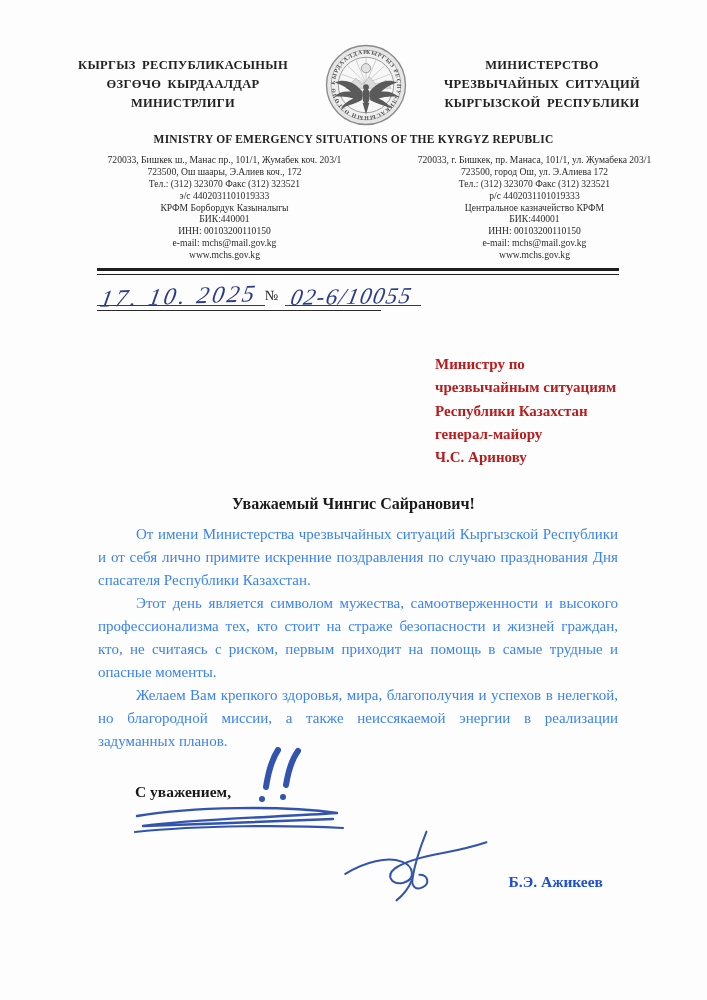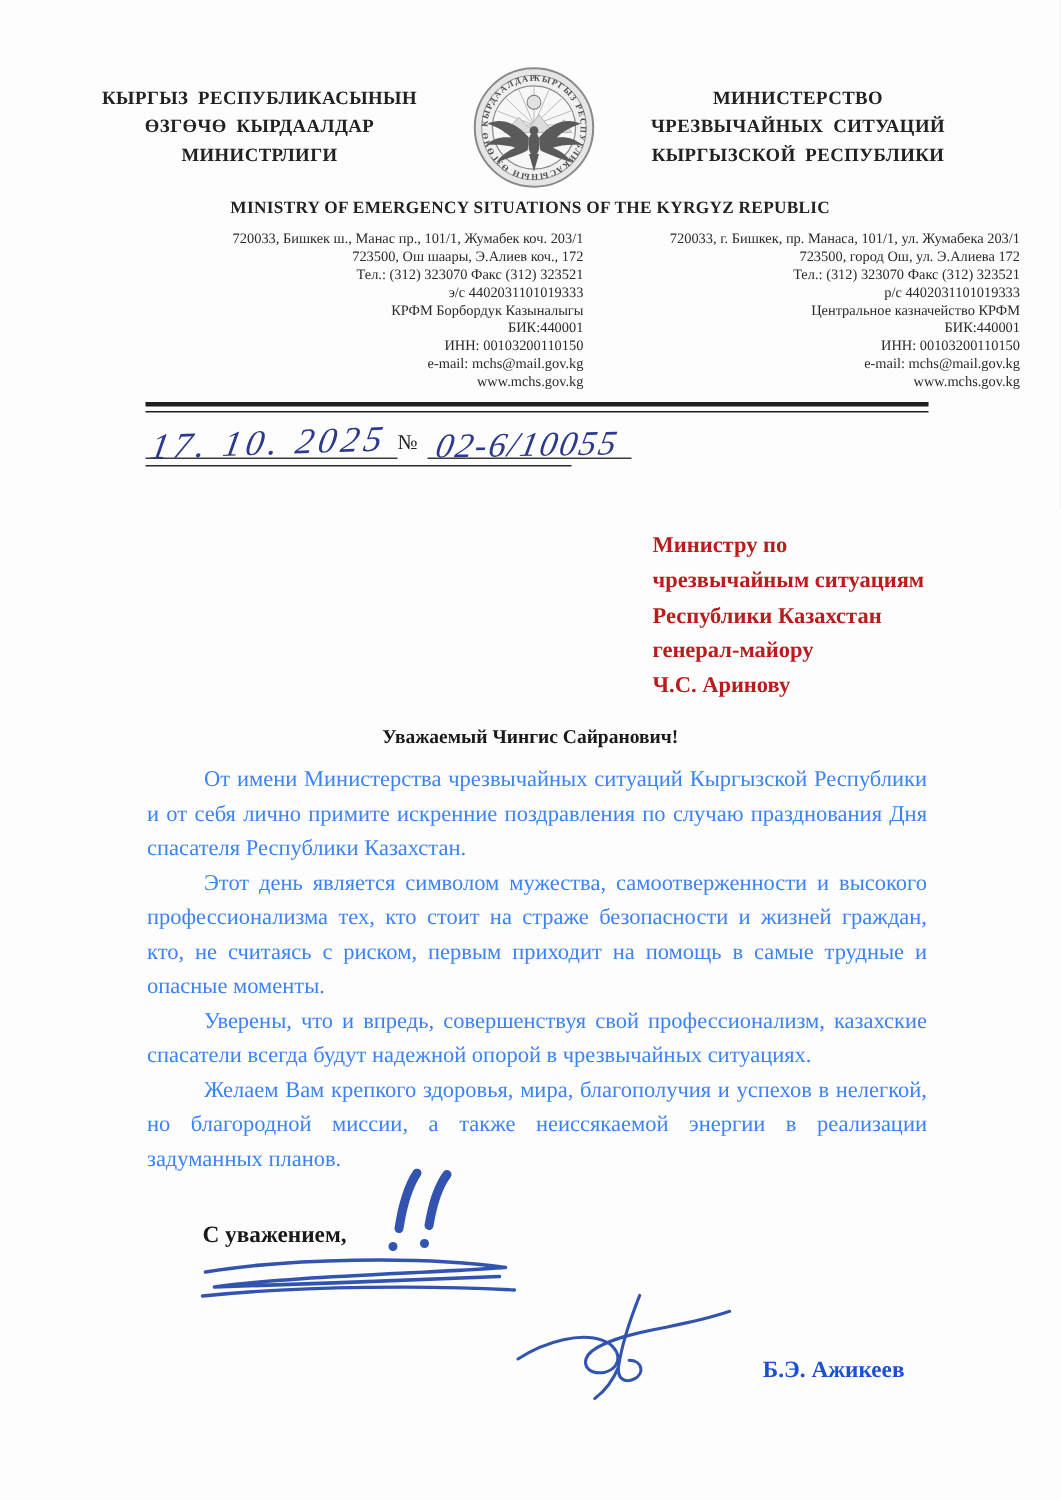--- a/index.html
+++ b/index.html
@@ -2,45 +2,45 @@
 <html style="--ink-hand: #2b3a8c; --ink-sign: #3254b0;"><head>
 <meta charset="utf-8">
 <style>
   html,body { margin:0; padding:0; background:#e9e9e9; }
   .letter {
     position:relative; width:707px; height:1000px; margin:0 auto;
     background:#fdfdfd; overflow:hidden;
     font-family:"Liberation Serif","DejaVu Serif",serif; color:#1b1b1b;
   }
   
-  .header-row { display:flex; justify-content:flex-start; align-items:flex-start; padding:56px 25px 0 38px; }
+  .header-row { display:flex; justify-content:flex-end; align-items:flex-start; padding:56px 25px 0 38px; }
   .org-block { font-weight:bold; text-align:center; font-size:12.5px; line-height:1.5; letter-spacing:.3px; word-spacing:3px; color:#222; }
   .org-left  { width:270px; }
   .org-right { width:280px; }
   .emblem { width:84px; height:84px; margin-top:-13px; position:relative; left:6px; flex:0 0 auto; }
   .en-title { text-align:center; font-weight:bold; font-size:11.5px; margin-top:6px; letter-spacing:.2px; color:#222; }
   .contacts-row { display:flex; justify-content:space-between; padding:9px 27px 0 60px; }
-  .contact-block { font-size:9.6px; line-height:1.24; text-align:right; color:#2a2a2a; }
+  .contact-block { font-size:9.6px; line-height:1.24; text-align:center; color:#2a2a2a; }
   .contact-left  { width:330px; }
   .contact-right { width:292px; }
   
   .refs { margin:0 88px 0 97px; }
   .rule-double { margin-top:7px; border-top:3px solid #1f1f1f; border-bottom:1.2px solid #1f1f1f; height:3px; }
   .date-row { position:relative; height:31px; }
   .hw-underline { position:absolute; bottom:0; border-bottom:1.4px solid #3a3a3a; }
   .u-date { left:0; width:168px; }
   .u-num  { left:188px; width:136px; }
   .hw { position:absolute; bottom:-4px; font-style:italic; color:var(--ink-hand,#2b3a8c); white-space:nowrap; }
   .hw-date { left:4px;  font-size:24px; letter-spacing:3px; transform:skewX(-12deg) rotate(-2deg); }
   .hw-num  { left:194px; font-size:23px; letter-spacing:1.5px; transform:skewX(-12deg) rotate(-1deg); }
   .no-sign { position:absolute; left:168px; bottom:2px; font-size:14px; color:#1f1f1f; }
   .rule-half { width:284px; border-top:1.4px solid #2a2a2a; margin-top:4px; }
   
   .recipient { margin:42px 50px 0 435px; font-weight:bold; font-size:15px; line-height:1.55; color:#b91c1c; }
-  .salutation { margin-top:14px; text-align:center; font-weight:bold; font-size:13px; color:#191919; }
+  .salutation { margin-top:26px; text-align:center; font-weight:bold; font-size:16px; color:#191919; }
   .body-text { margin:10px 89px 0 98px; font-size:15px; line-height:1.53; text-align:justify; color:#3b82f6; }
   .body-text p { margin:0; text-indent:38px; }
   
   .closing { position:relative; margin:30px 0 0 135px; font-weight:bold; font-size:15.5px; height:54px; color:#191919; }
   .flourish { position:absolute; left:-14px; top:21px; width:232px; height:34px; color:var(--ink-sign,#3254b0); }
   .marks    { position:absolute; left:116px; top:-36px; width:58px; height:62px; color:var(--ink-sign,#3254b0); }
   .sig-row { position:relative; height:90px; margin-top:4px; }
   .sig-title { position:absolute; left:98px; top:8px; font-weight:bold; font-size:15.5px; line-height:1.55; color:#191919; }
   .sig-name  { position:absolute; right:104px; top:32px; font-weight:bold; font-size:15.5px; color:#1d4ed8; }
   .sig-autograph { position:absolute; left:340px; top:-18px; width:150px; height:86px; color:var(--ink-sign,#3254b0); }
@@ -142,21 +142,20 @@
     <div>Республики Казахстан</div>
     <div>генерал-майору</div>
     <div>Ч.С. Аринову</div>
   </div>
 
   <div class="salutation">Уважаемый Чингис Сайранович!</div>
 
   <div class="body-text">
     <p>От имени Министерства чрезвычайных ситуаций Кыргызской Республики и от себя лично примите искренние поздравления по случаю празднования Дня спасателя Республики Казахстан.</p>
     <p>Этот день является символом мужества, самоотверженности и высокого профессионализма тех, кто стоит на страже безопасности и жизней граждан, кто, не считаясь с риском, первым приходит на помощь в самые трудные и опасные моменты.</p>
-    <p>Уверены, что и впредь, совершенствуя свой профессионализм, казахские спасатели всегда будут надежной опорой в чрезвычайных ситуациях.</p>
     <p>Желаем Вам крепкого здоровья, мира, благополучия и успехов в нелегкой, но благородной миссии, а также неиссякаемой энергии в реализации задуманных планов.</p>
   </div>
 
   <div class="closing">
     <span>С уважением,</span>
     <svg class="marks" viewBox="0 0 58 62">
       <path class="ink" d="M15,40 C17,27 21,12 27,3" stroke-width="6"></path>
       <path class="ink" d="M35,38 C37,26 41,12 47,4" stroke-width="6"></path>
       <circle cx="11" cy="52" r="3" fill="currentColor"></circle>
       <circle cx="32" cy="50" r="3" fill="currentColor"></circle>

